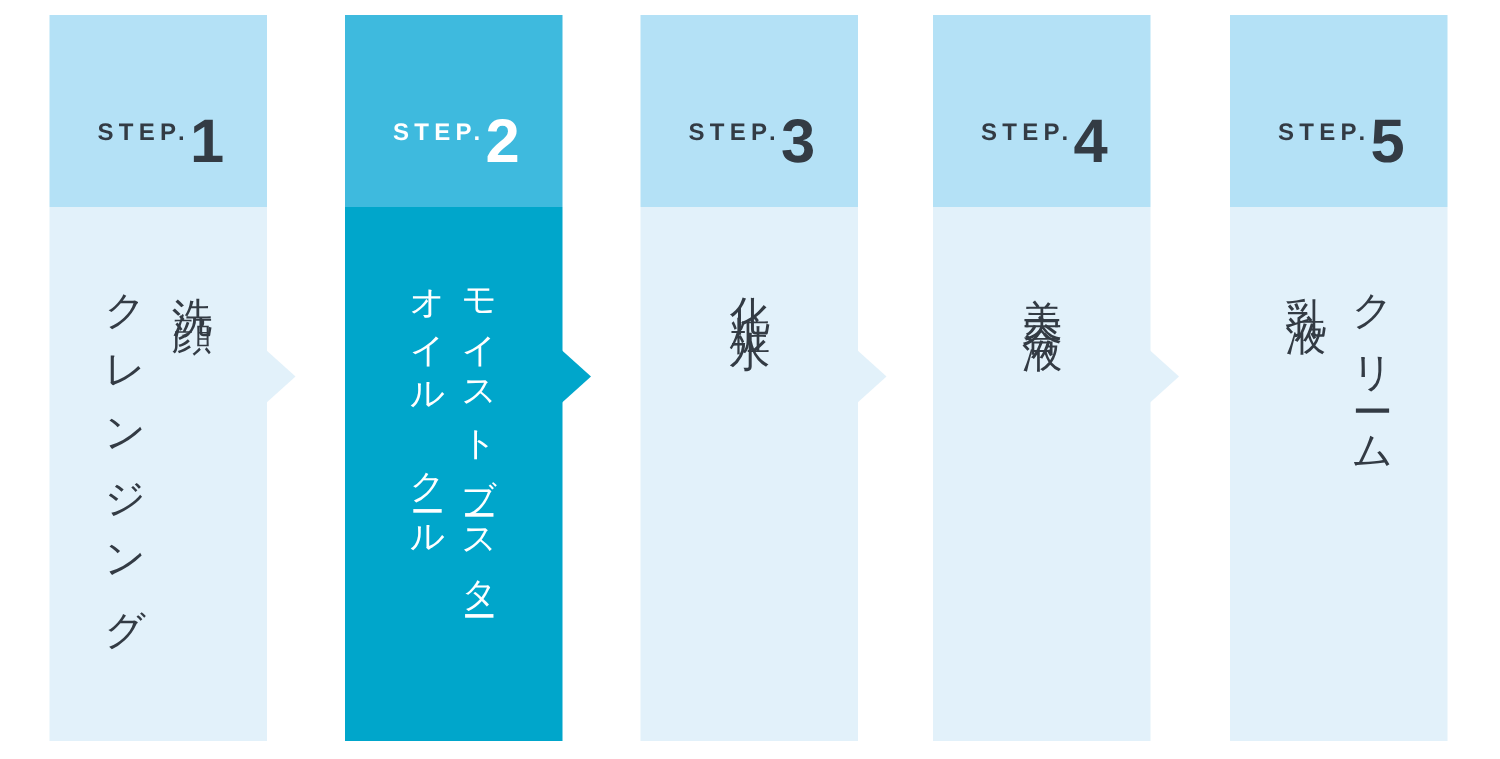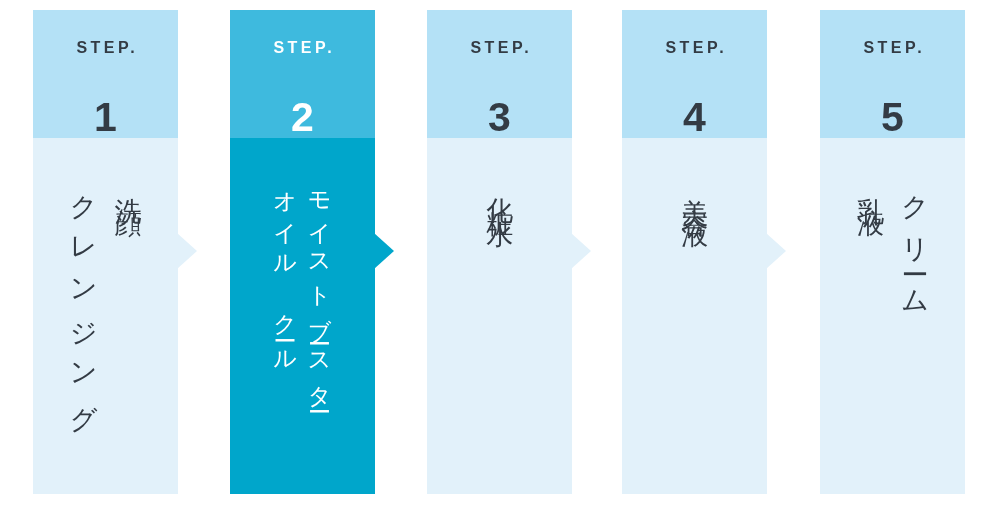--- a/index.html
+++ b/index.html
@@ -10,21 +10,21 @@
     --c-text-dark:#333b44;
     --c-text-light:#ffffff;
   }
   *{margin:0;padding:0;box-sizing:border-box;}
   html,body{width:1000px;height:506px;background:#ffffff;overflow:hidden;}
   body{font-family:"Liberation Sans","DejaVu Sans",sans-serif;}
   .flow{position:relative;width:1000px;height:506px;}
   .step-col{position:absolute;top:10px;width:145px;}
   .step-header{
     height:128px;background:var(--c-header-light);
-    display:flex;flex-direction:column;align-items:center;justify-content:space-between;
+    display:flex;flex-direction:row;align-items:center;justify-content:center;
     padding-top:30px;color:var(--c-text-dark);
   }
   .step-col.active .step-header{background:var(--c-header-active);color:var(--c-text-light);}
   .step-label{
     font-size:16px;font-weight:600;letter-spacing:3.5px;text-indent:3.5px;
     line-height:1;
   }
   .step-number{
     font-size:41px;font-weight:700;line-height:1;margin-top:10px;
     letter-spacing:0;

